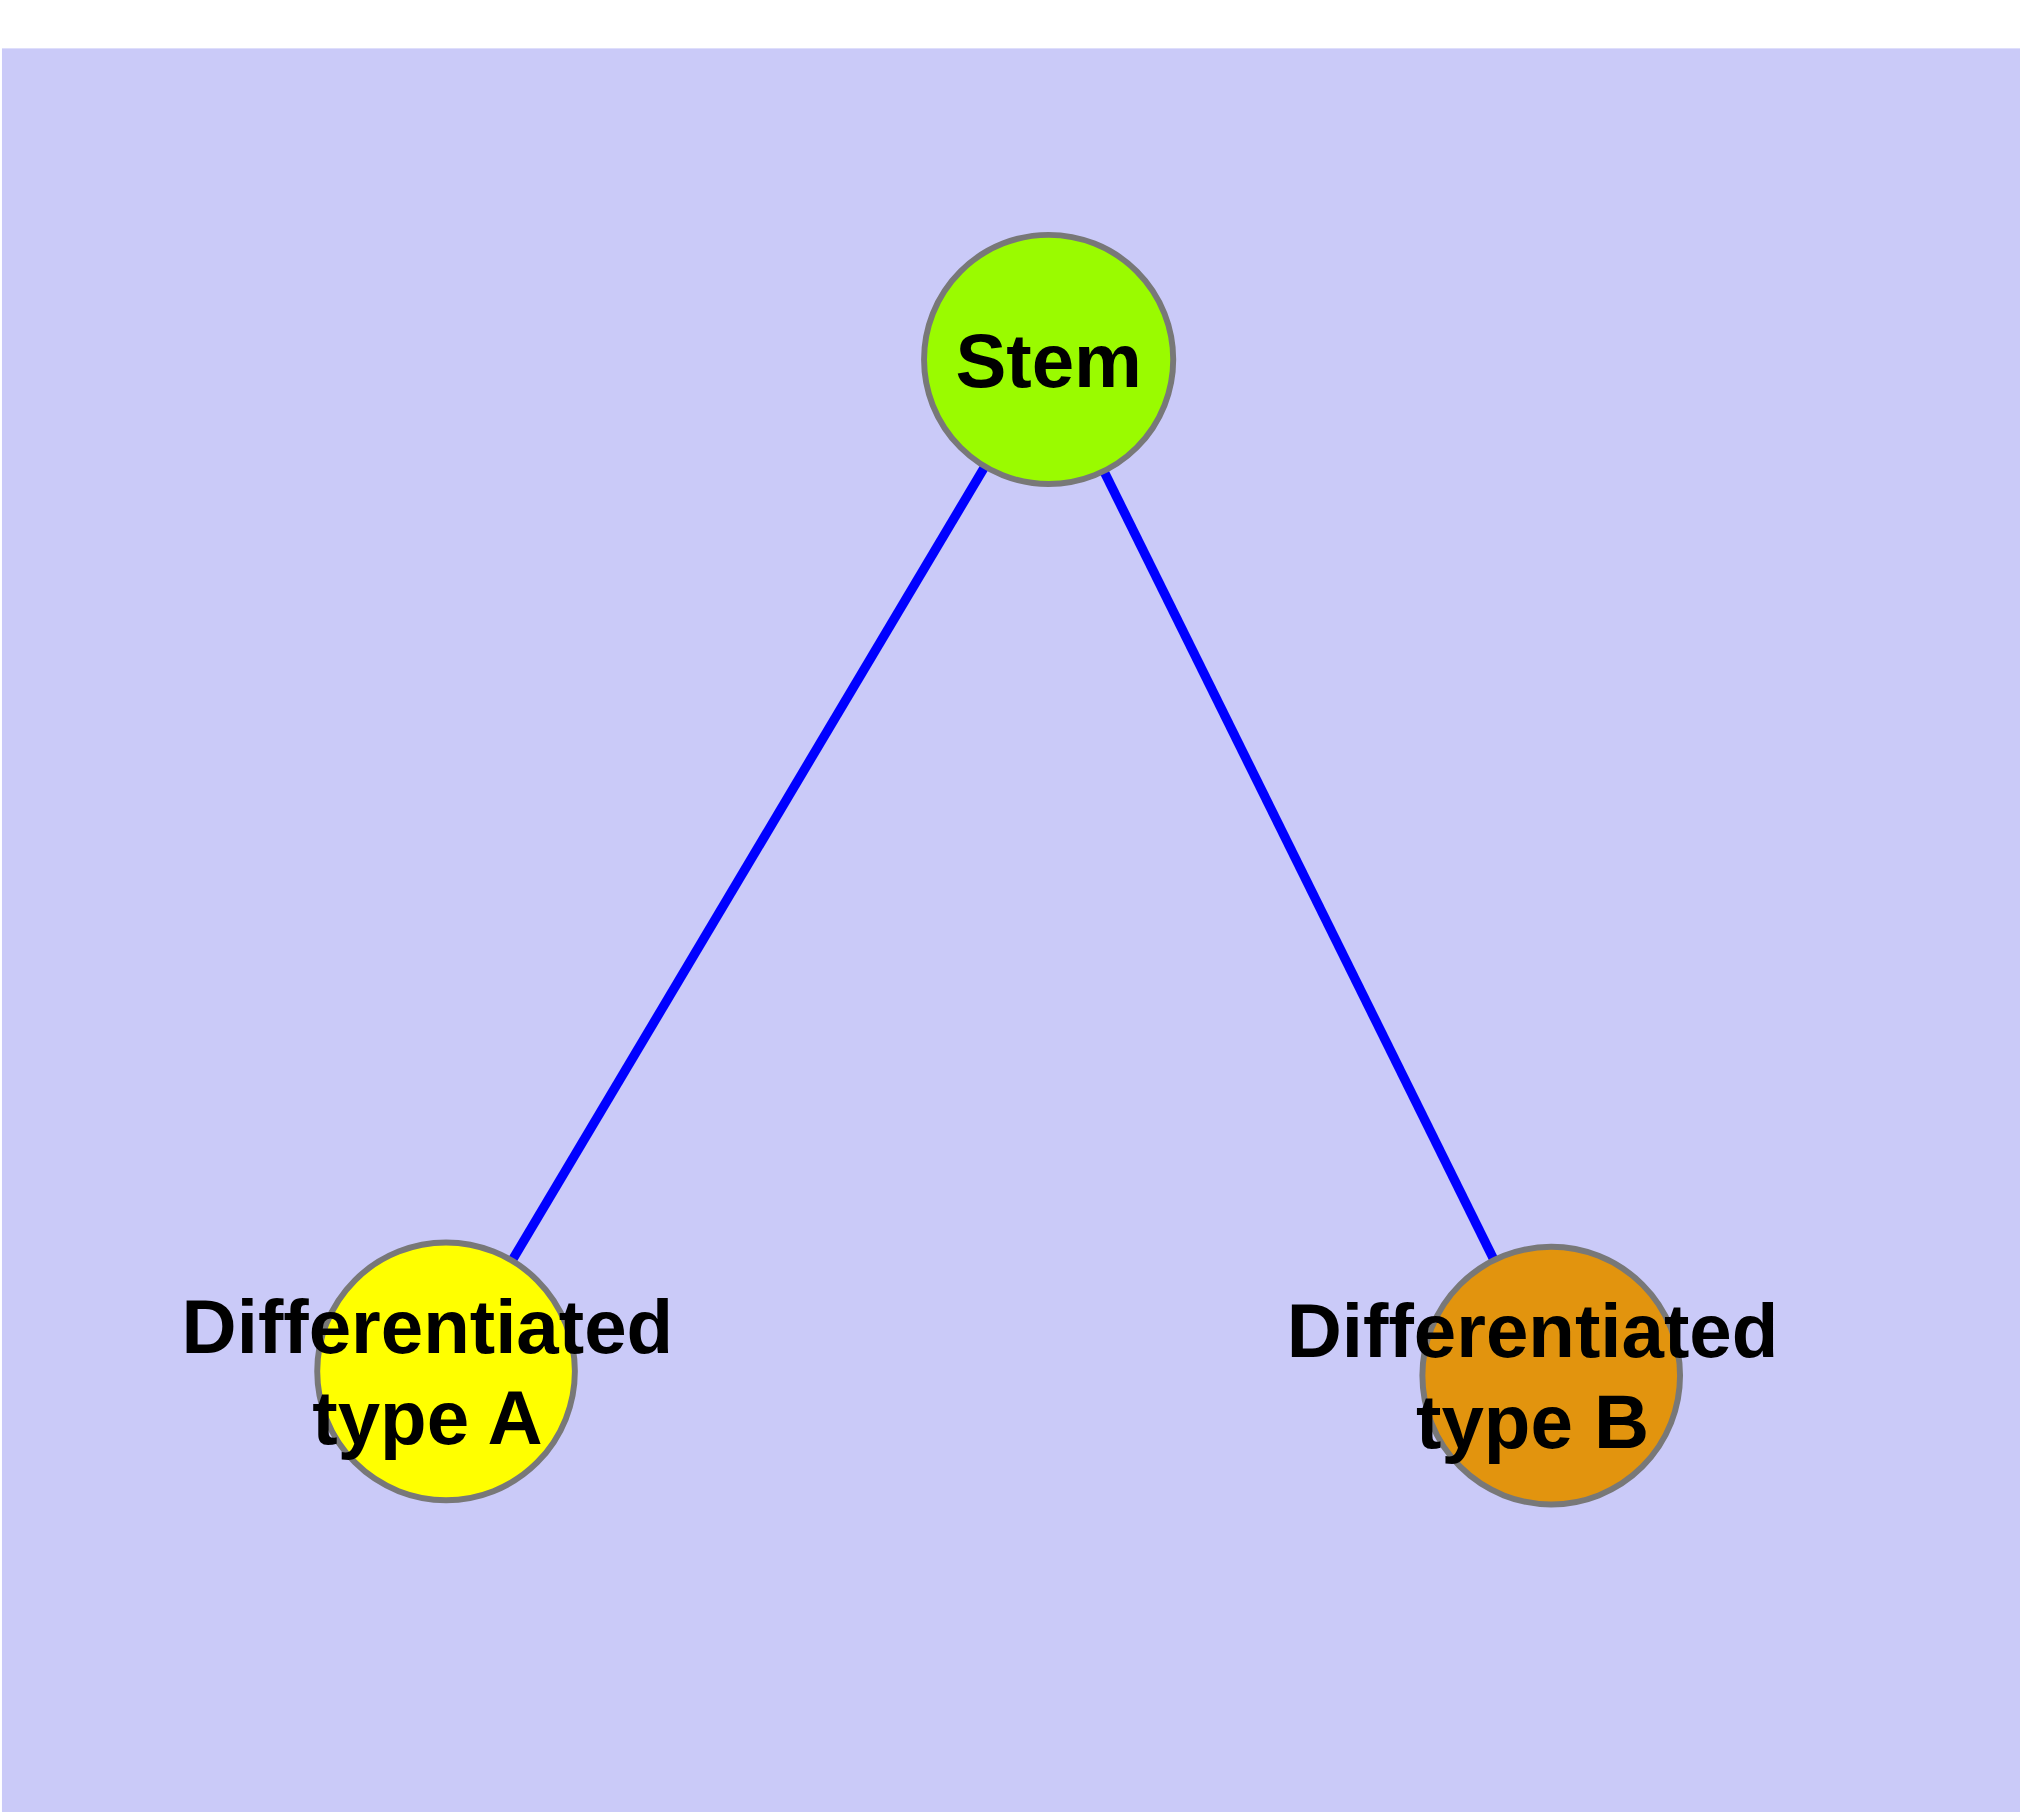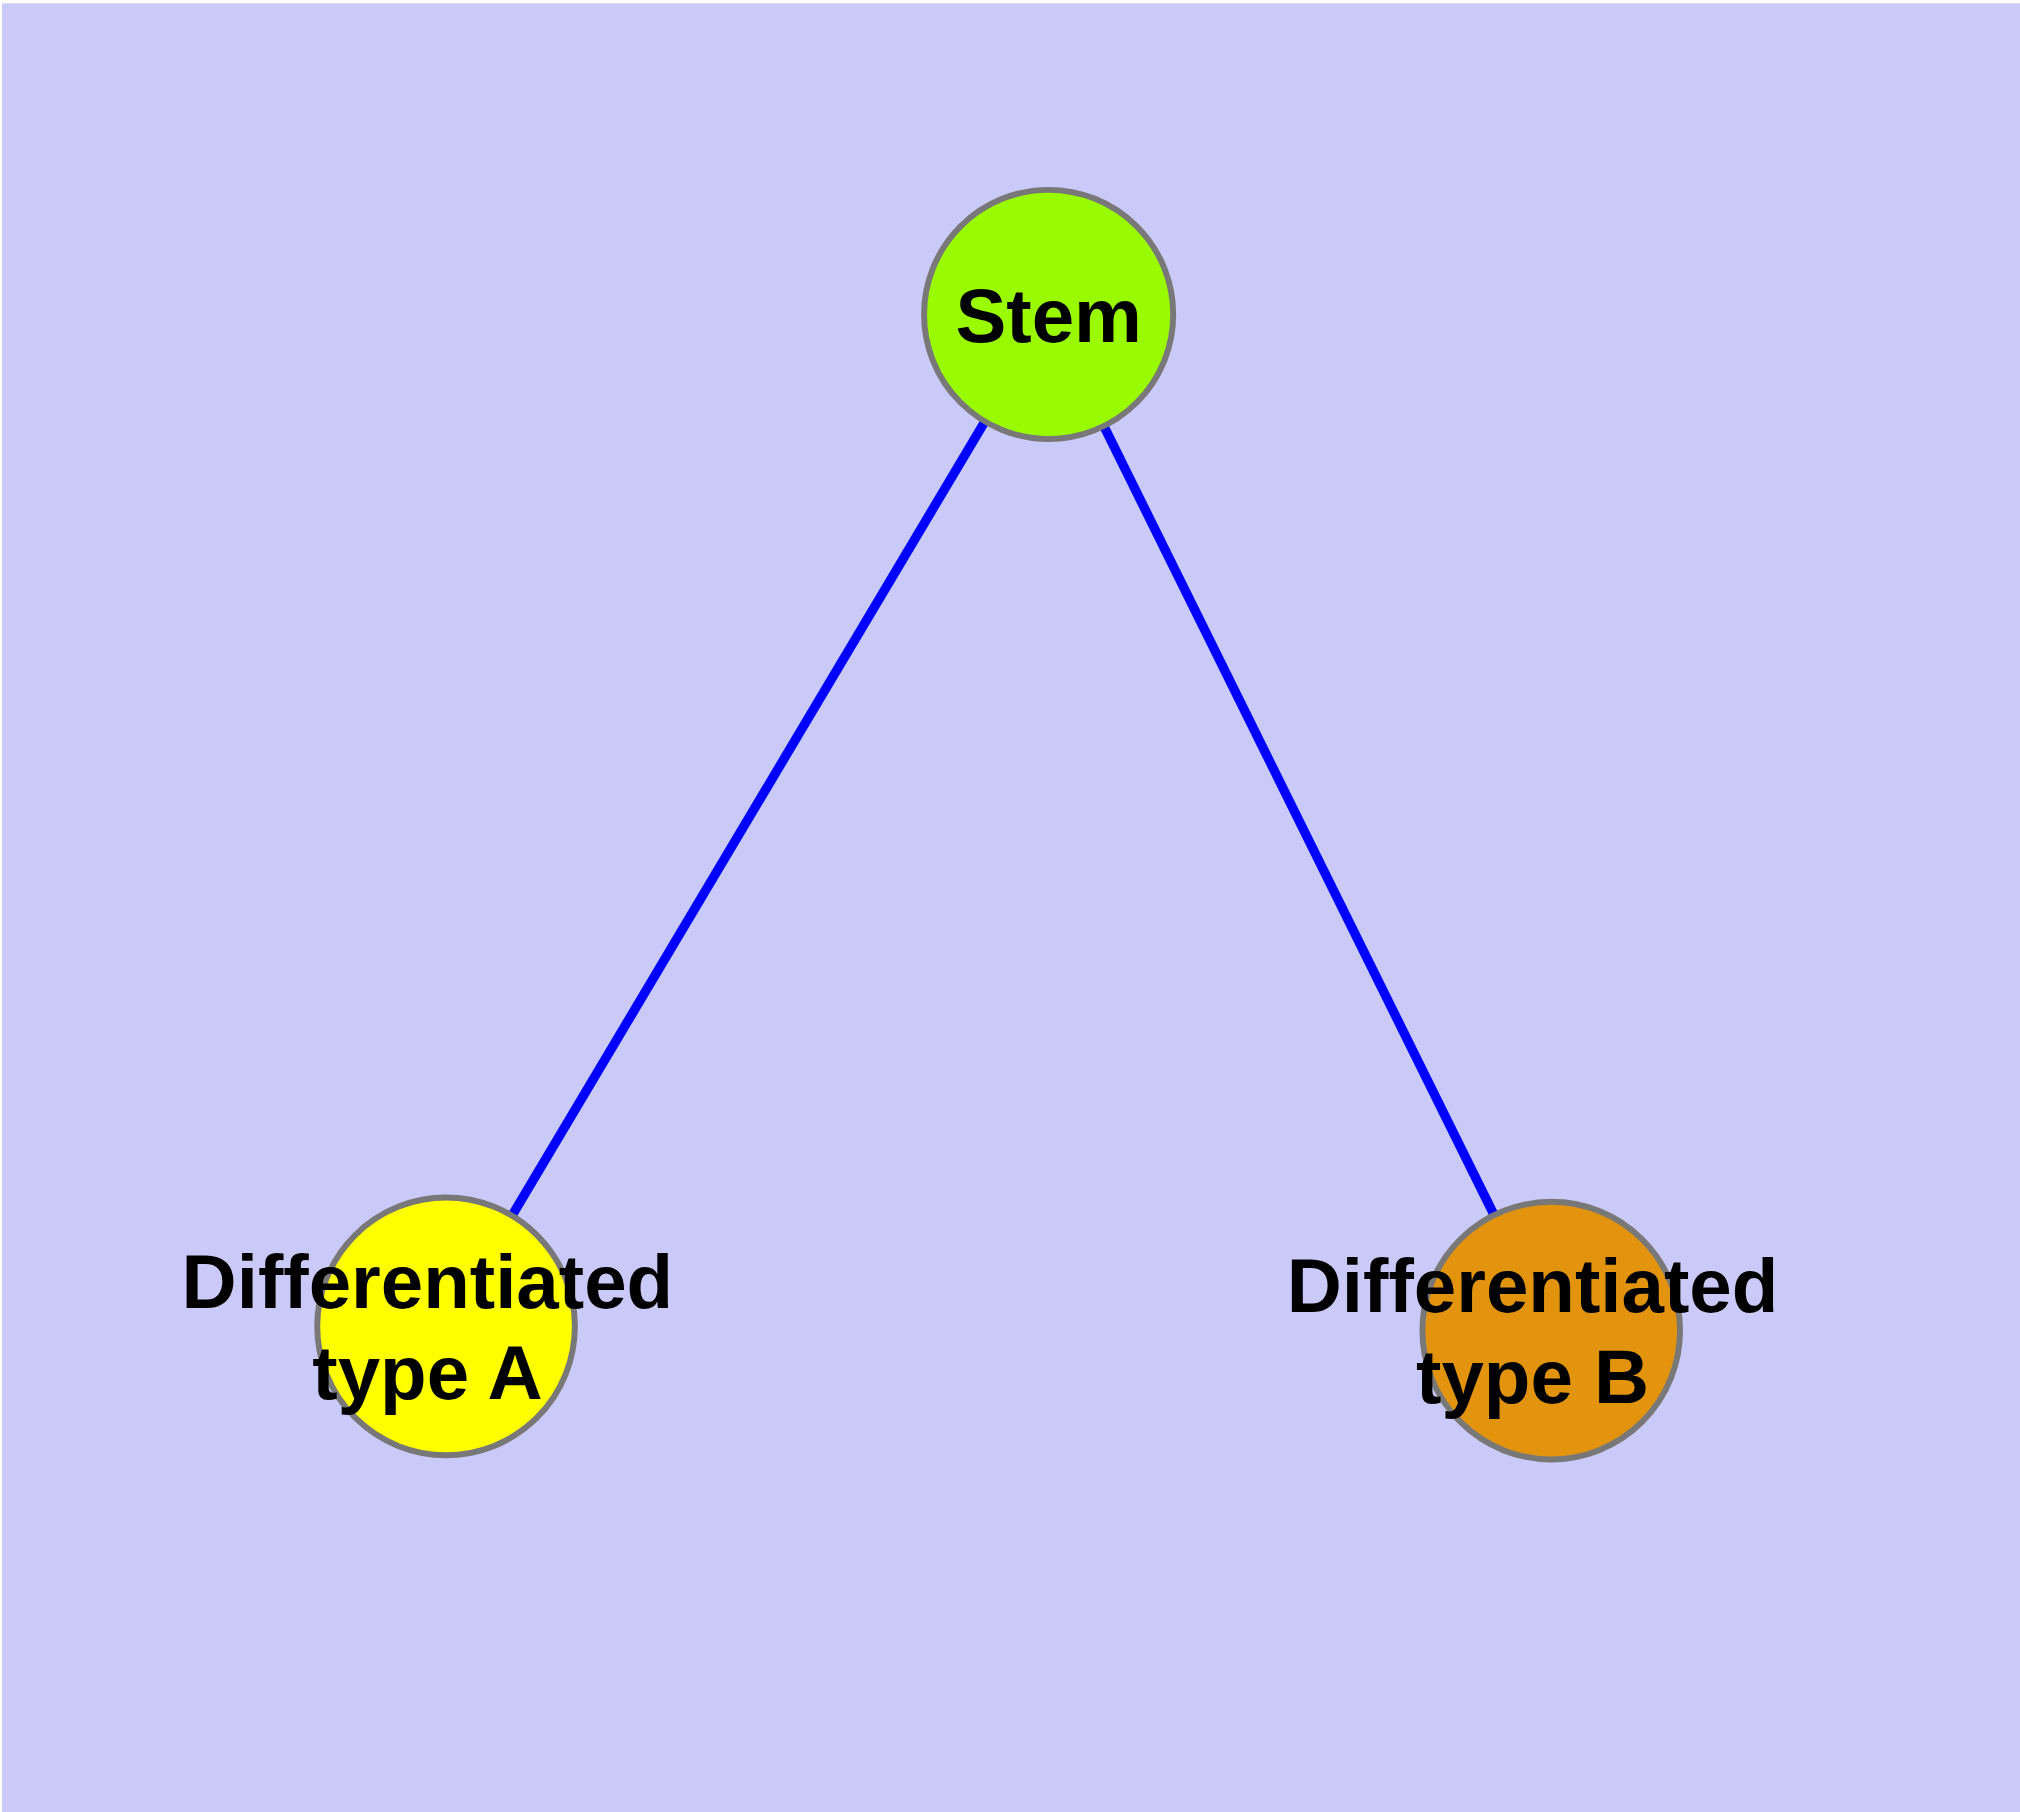--- a/index.html
+++ b/index.html
@@ -8,20 +8,21 @@
     background: #ffffff;
     width: 2021px;
     height: 1812px;
     overflow: hidden;
     font-family: "Liberation Sans", sans-serif;
   }
   .stage {
     position: relative;
     width: 2021px;
     height: 1620px;
+    margin-top: 45px;
   }
   svg.diagram {
     position: absolute;
     left: 0;
     top: 0;
     display: block;
   }
   .node-label {
     font-family: "Liberation Sans", "DejaVu Sans", sans-serif;
     font-weight: bold;

